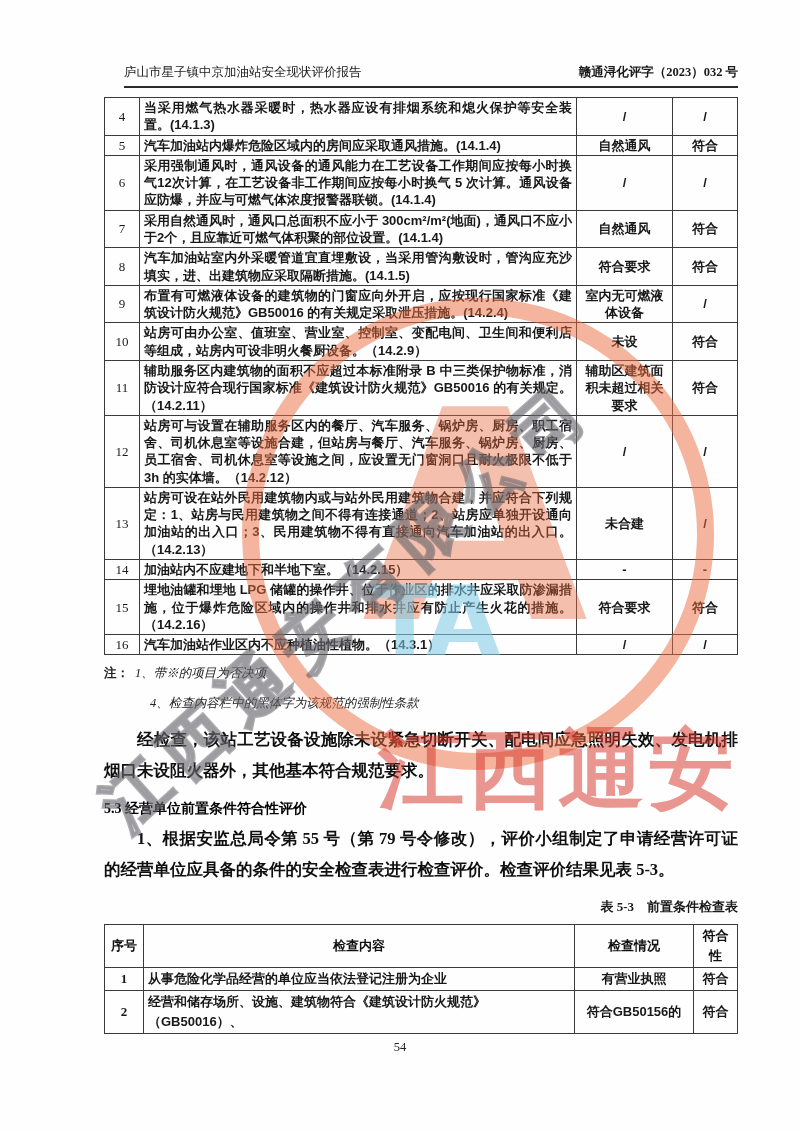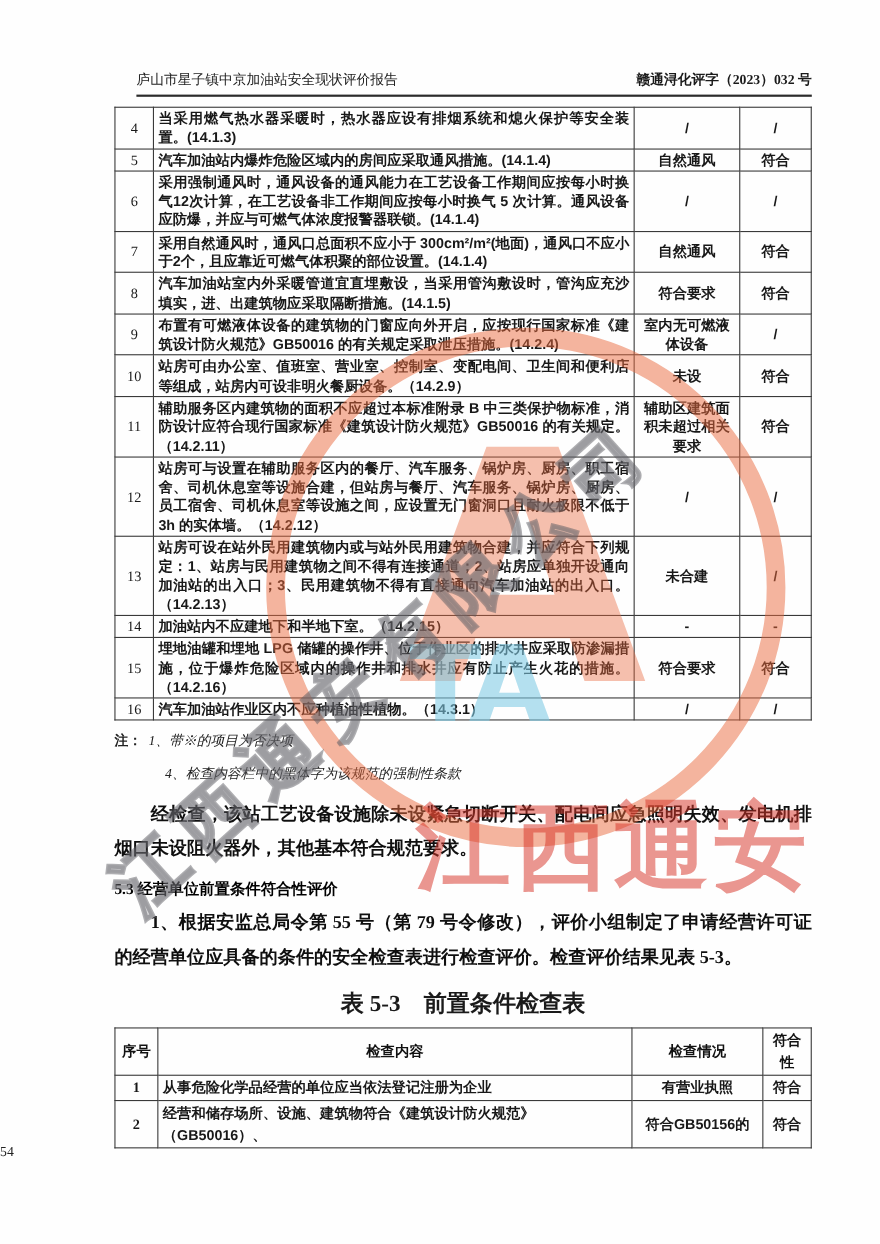--- a/index.html
+++ b/index.html
@@ -54,35 +54,35 @@
   .notes .indent2{margin-left:46px;}
   
   .para{
     font-size:16.5px;line-height:1.85;text-align:justify;
     text-indent:2em;color:#0f0f0f;margin:4px 0 0 0;font-weight:bold;
   }
   .sec-head{
     font-size:14px;font-weight:700;margin:14px 0 6px 0;color:#000;
   }
   .tbl-caption{
-    text-align:center;font-weight:700;font-size:21px;margin:12px 0 8px 0;
+    text-align:right;font-weight:700;font-size:13px;margin:12px 0 8px 0;
   }
   
   .pretable{font-family:"Liberation Sans","DejaVu Sans",sans-serif;}
   .pretable th{font-size:13px;font-weight:700;line-height:1.55;color:#111;}
   .pretable td{font-size:13px;line-height:1.55;font-weight:600;color:#181818;}
   .pretable .no{width:30px;text-align:center;font-weight:600;
     font-family:"Liberation Serif","DejaVu Serif",serif;}
   .pretable .cont{width:422px;}
   .pretable .sit{width:110px;text-align:center;}
   .pretable .conf{text-align:center;}
   
   .page-num{
     position:absolute;left:0;right:0;top:1040px;
-    text-align:left;font-size:12.5px;color:#222;
+    text-align:center;font-size:12.5px;color:#222;
   }
   
   .wm{position:absolute;pointer-events:none;z-index:6;}
   .seal-ring{
     left:242px;top:298px;width:438px;height:438px;
     border:17px solid rgba(233,106,62,0.50);
     border-radius:50%;
   }
   .seal-emblem{
     left:330px;top:368px;width:290px;height:300px;

